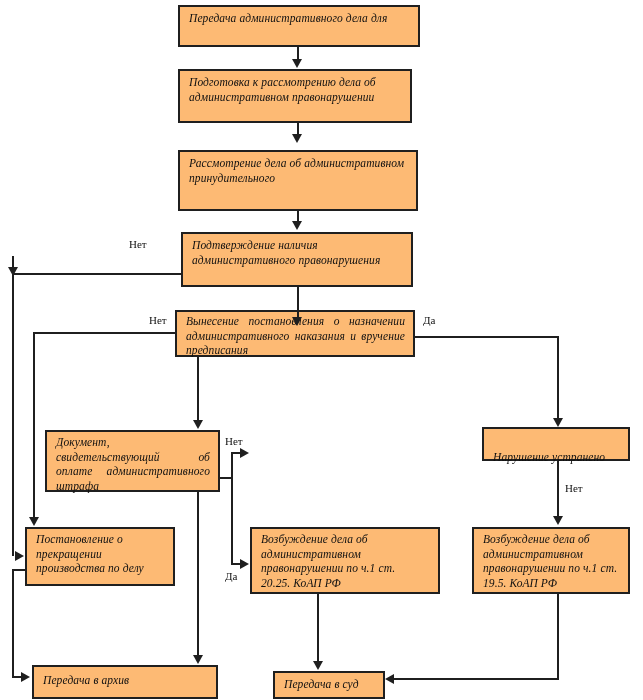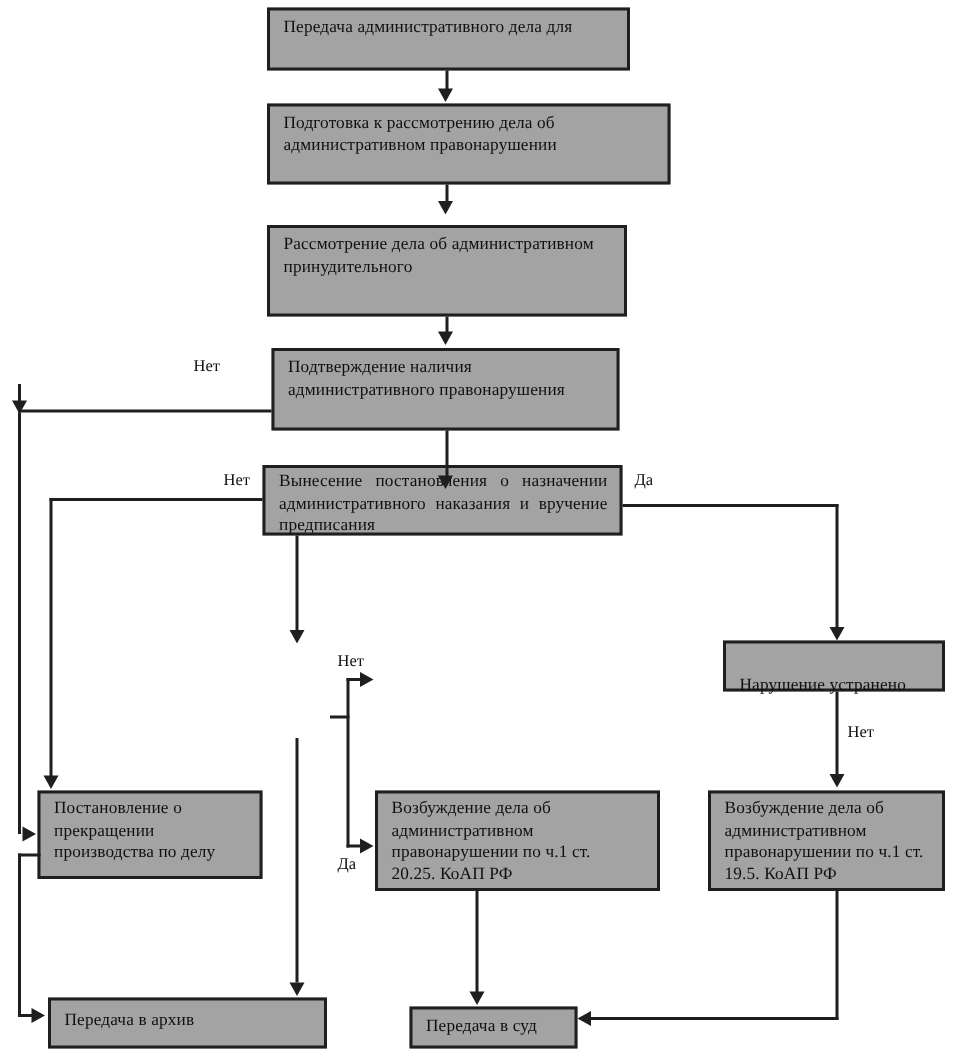--- a/index.html
+++ b/index.html
@@ -4,63 +4,69 @@
 <style>
   :root { --line:#1f1f1f; --paper:#ffffff; }
   html,body { margin:0; padding:0; background:#fff; }
   body { font-family:"Liberation Serif","DejaVu Serif",serif; color:#141414; }
   #canvas {
     position:relative; width:643px; height:700px;
     background:var(--paper); overflow:hidden;
   }
   .node {
     position:absolute; box-sizing:border-box;
-    border:2px solid var(--line); background:#a3a3a3;
+    border:2px solid var(--line); background:#fdba74;
     padding:4px 8px 2px 9px; font-size:11.5px; line-height:1.28;
-    color:#101010; letter-spacing:0.1px; z-index:1;
+    color:#101010; letter-spacing:0.1px; z-index:1;font-style:italic;
   }
   .node .tline { white-space:nowrap; }
   .node .jline { text-align:justify; text-align-last:justify; white-space:normal; }
   .ln { position:absolute; background:var(--line); z-index:2; }
   .arr { position:absolute; width:0; height:0; z-index:3; }
   .arr-down  { border-left:5px solid transparent; border-right:5px solid transparent; border-top:9px solid var(--line); }
   .arr-right { border-top:5px solid transparent; border-bottom:5px solid transparent; border-left:9px solid var(--line); }
   .arr-left  { border-top:5px solid transparent; border-bottom:5px solid transparent; border-right:9px solid var(--line); }
   .lbl { position:absolute; font-size:11px; color:#101010; z-index:4; white-space:nowrap;text-align:right; }
 </style>
 </head>
 <body>
 
 <div id="canvas">
 
   <div class="node" style="left:178px; top:5px;  width:242px; height:42px;">
     <div class="tline">Передача административного дела для</div>
   </div>
 
-  <div class="node" style="left:178px; top:69px; width:269px; height:54px;">
+  <div class="node" style="left:178px; top:69px; width:234px; height:54px;">
     <div class="tline">Подготовка к рассмотрению дела об</div>
     <div class="tline">административном правонарушении</div>
   </div>
 
   <div class="node" style="left:178px; top:150px; width:240px; height:61px;">
     <div class="tline">Рассмотрение дела об административном</div>
     <div class="tline">принудительного</div>
   </div>
 
   <div class="node" style="left:181px; top:232px; width:232px; height:55px;">
     <div class="tline">Подтверждение наличия</div>
     <div class="tline">административного правонарушения</div>
   </div>
 
   <div class="node" style="left:175px; top:310px; width:240px; height:47px; padding-top:2px;">
     <div class="jline">Вынесение постановления о назначении</div>
     <div class="jline">административного наказания и вручение</div>
     <div class="tline">предписания</div>
   </div>
 
+  <div class="node" style="left:45px; top:430px; width:175px; height:62px; padding-top:3px;">
+    <div class="tline">Документ,</div>
+    <div class="jline">свидетельствующий об</div>
+    <div class="jline">оплате административного</div>
+    <div class="tline">штрафа</div>
+  </div>
 
 
   <div class="node" style="left:482px; top:427px; width:148px; height:34px; padding-top:21px;">
     <div class="tline">Нарушение устранено</div>
   </div>
 
   <div class="node" style="left:25px; top:527px; width:150px; height:59px; padding-top:3px;">
     <div class="tline">Постановление о</div>
     <div class="tline">прекращении</div>
     <div class="tline">производства по делу</div>

